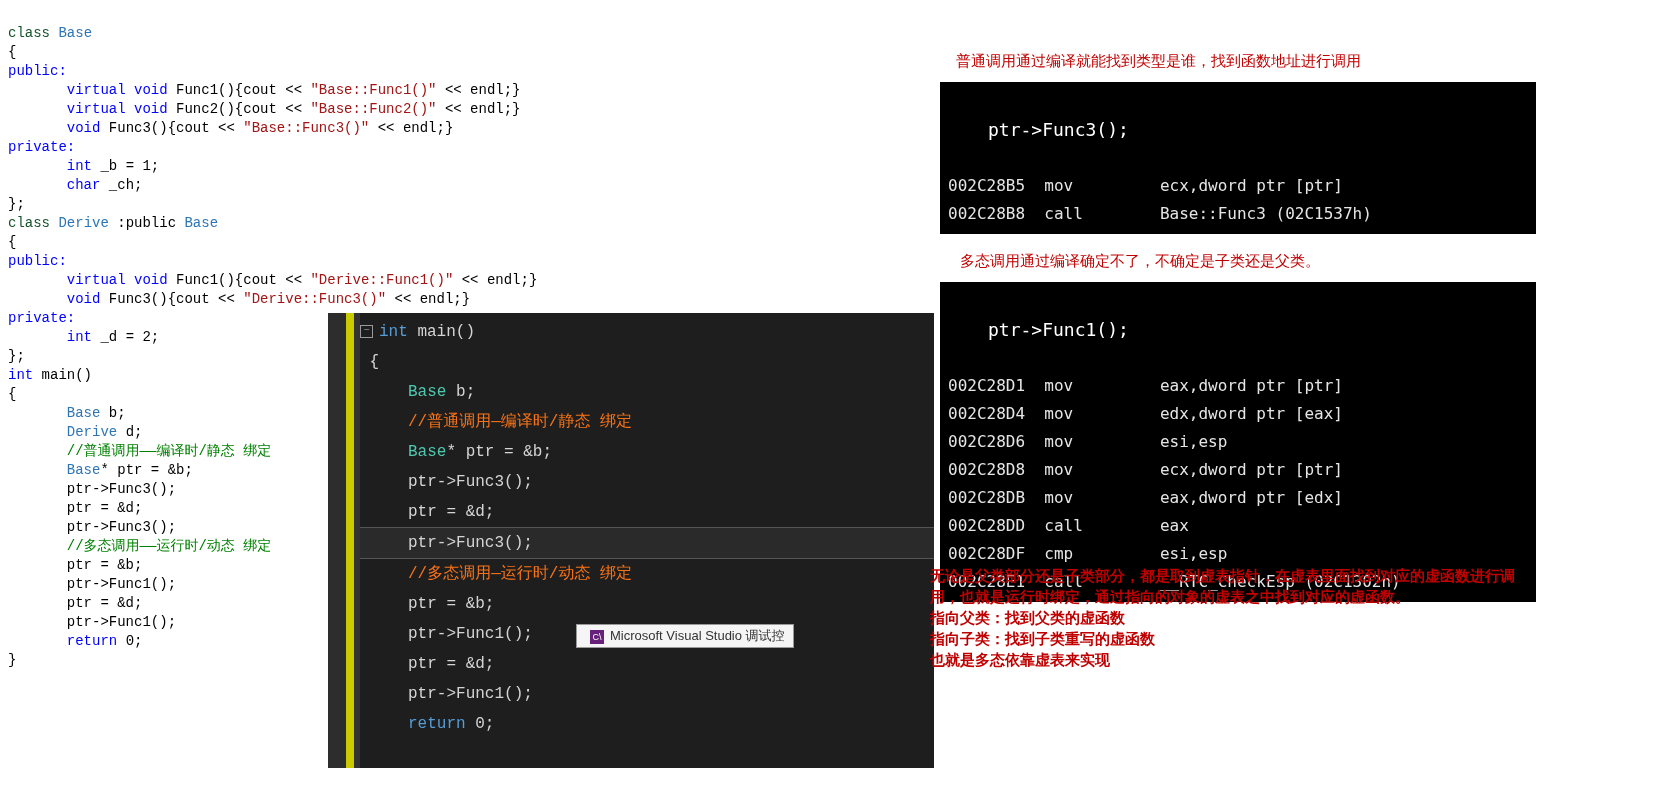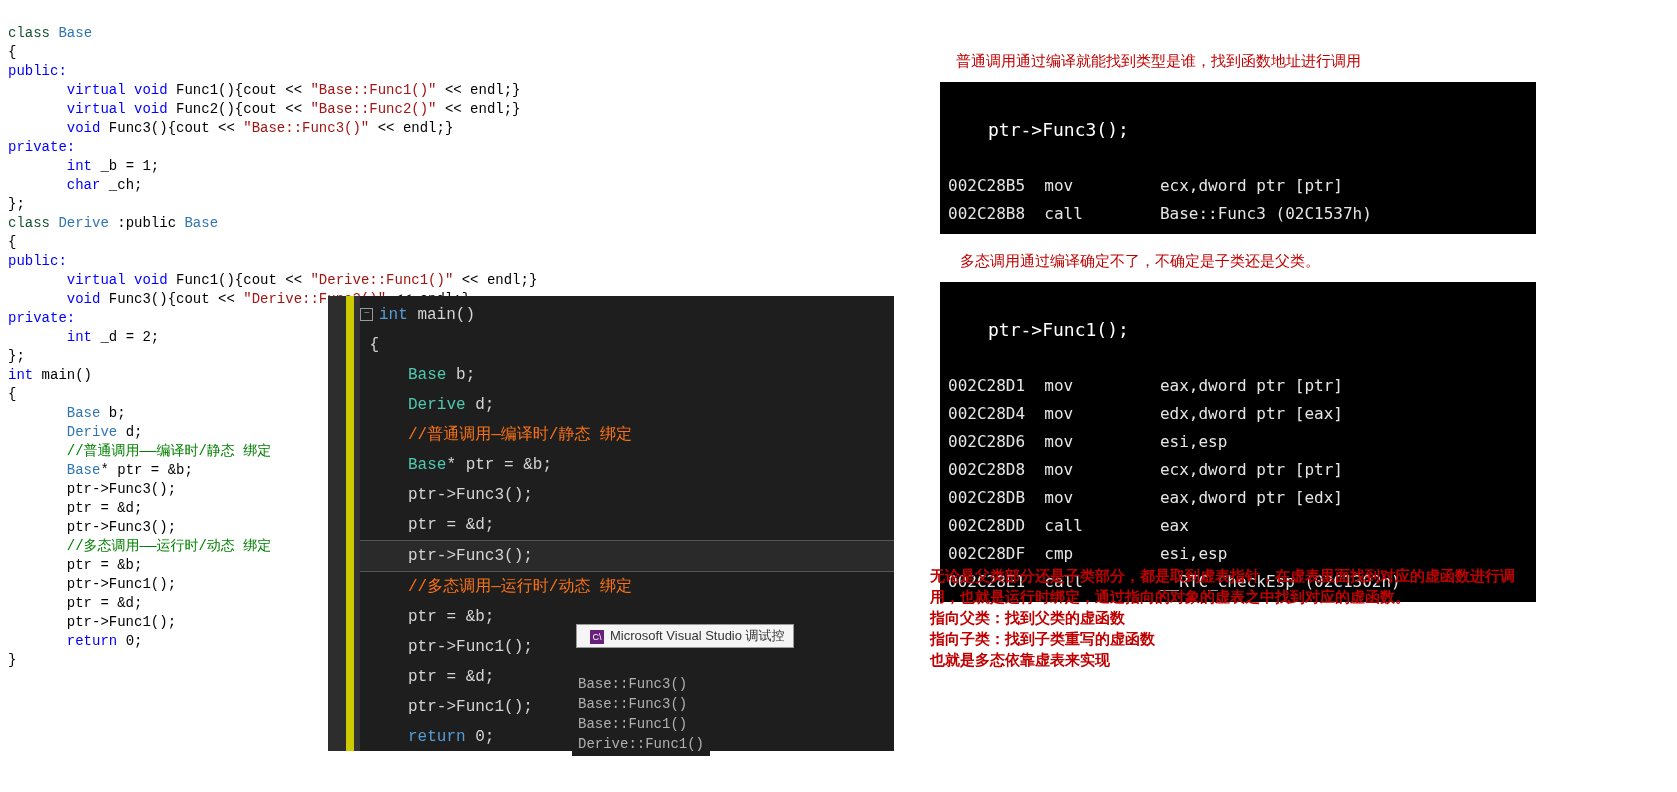--- a/index.html
+++ b/index.html
@@ -10,21 +10,21 @@
   .kw-access { color:#0000ff; }
   .kw-virtual { color:#0000ff; }
   .kw-void { color:#0000ff; }
   .kw-int { color:#0000ff; }
   .kw-char { color:#0000ff; }
   .kw-return { color:#0000ff; }
   .str { color:#a31515; }
   .comment { color:#008000; }
   .plain { color:#000; }
 
-  .vs-panel { position:absolute; left:328px; top:296px; width:566px; height:455px; background:#1e1e1e; }
+  .vs-panel { position:absolute; left:328px; top:313px; width:566px; height:455px; background:#1e1e1e;padding-left:40px; }
   .vs-line { line-height:30px; white-space:pre; font-size:16px; }
   .gutter { position:absolute; left:0; top:0; width:18px; height:100%; background:#2d2d2d; }
   .gutter2 { position:absolute; left:18px; top:0; width:8px; height:100%; background:#cbcb00; }
   .gutter3 { position:absolute; left:26px; top:0; width:6px; height:100%; background:#333; }
   .vs-content { position:absolute; left:32px; top:4px; right:0; }
   .vs-blue { color:#569cd6; }
   .vs-text { color:#d4d4d4; }
   .vs-green { color:#f97316; }
   .vs-type { color:#4ec9b0; }
   .box-minus { display:inline-block; width:11px; height:11px; border:1px solid #999; color:#999; font-size:10px; line-height:9px; text-align:center; vertical-align:middle; margin-right:6px; }
@@ -82,44 +82,38 @@
   </div>
 
   <div class="vs-panel">
     <div class="gutter"></div>
       <div class="gutter2"></div>
       <div class="gutter3"></div>
     <div class="vs-content">
       <div class="vs-line"><span class="box-minus">−</span><span class="vs-blue">int</span><span class="vs-text"> main()</span></div>
       <div class="vs-line"> <span class="vs-text">{</span></div>
       <div class="vs-line">     <span class="vs-type">Base</span><span class="vs-text"> b;</span></div>
-      <div class="vs-line">     <span class="vs-type">Derive</span><span class="vs-text"> d;</span></div>
       <div class="vs-line">     <span class="vs-green">//普通调用—编译时/静态 绑定</span></div>
       <div class="vs-line">     <span class="vs-type">Base</span><span class="vs-text">* ptr = &amp;b;</span></div>
       <div class="vs-line">     <span class="vs-text">ptr-&gt;Func3();</span></div>
       <div class="vs-line">     <span class="vs-text">ptr = &amp;d;</span></div>
       <div class="vs-line hl-line">     <span class="vs-text">ptr-&gt;Func3();</span></div>
       <div class="vs-line">     <span class="vs-green">//多态调用—运行时/动态 绑定</span></div>
       <div class="vs-line">     <span class="vs-text">ptr = &amp;b;</span></div>
       <div class="vs-line">     <span class="vs-text">ptr-&gt;Func1();</span></div>
       <div class="vs-line">     <span class="vs-text">ptr = &amp;d;</span></div>
       <div class="vs-line">     <span class="vs-text">ptr-&gt;Func1();</span></div>
       <div class="vs-line">     <span class="vs-blue">return</span><span class="vs-text"> 0;</span></div>
     </div>
   </div>
 
   <div class="tooltip-box" style="left:576px; top:624px;padding-left:13px;">
     <span style="display:inline-block;width:14px;height:14px;background:#68217a;color:#fff;font-size:9px;text-align:center;line-height:14px;margin-right:6px;">C\</span><span>Microsoft Visual Studio 调试控</span>
   </div>
 
-  <div class="vs-output" style="left:572px; top:652px;">
-<span>Base::Func3()</span>
-<span>Base::Func3()</span>
-<span>Base::Func1()</span>
-<span>Derive::Func1()</span></div>
 
   <div class="annot-red" style="left:956px; top:50px; width:560px;">普通调用通过编译就能找到类型是谁，找到函数地址进行调用</div>
 
   <div class="asm-panel" style="left:940px; top:82px; width:580px;">
 <div class="asm-head">ptr-&gt;Func3();</div>
 <span>002C28B5</span>  <span>mov</span>         <span>ecx,dword ptr [ptr]</span>
 <span>002C28B8</span>  <span>call</span>        <span>Base::Func3 (02C1537h)</span></div>
 
   <div class="annot-red" style="left:960px; top:250px; width:560px;">多态调用通过编译确定不了，不确定是子类还是父类。</div>
 

